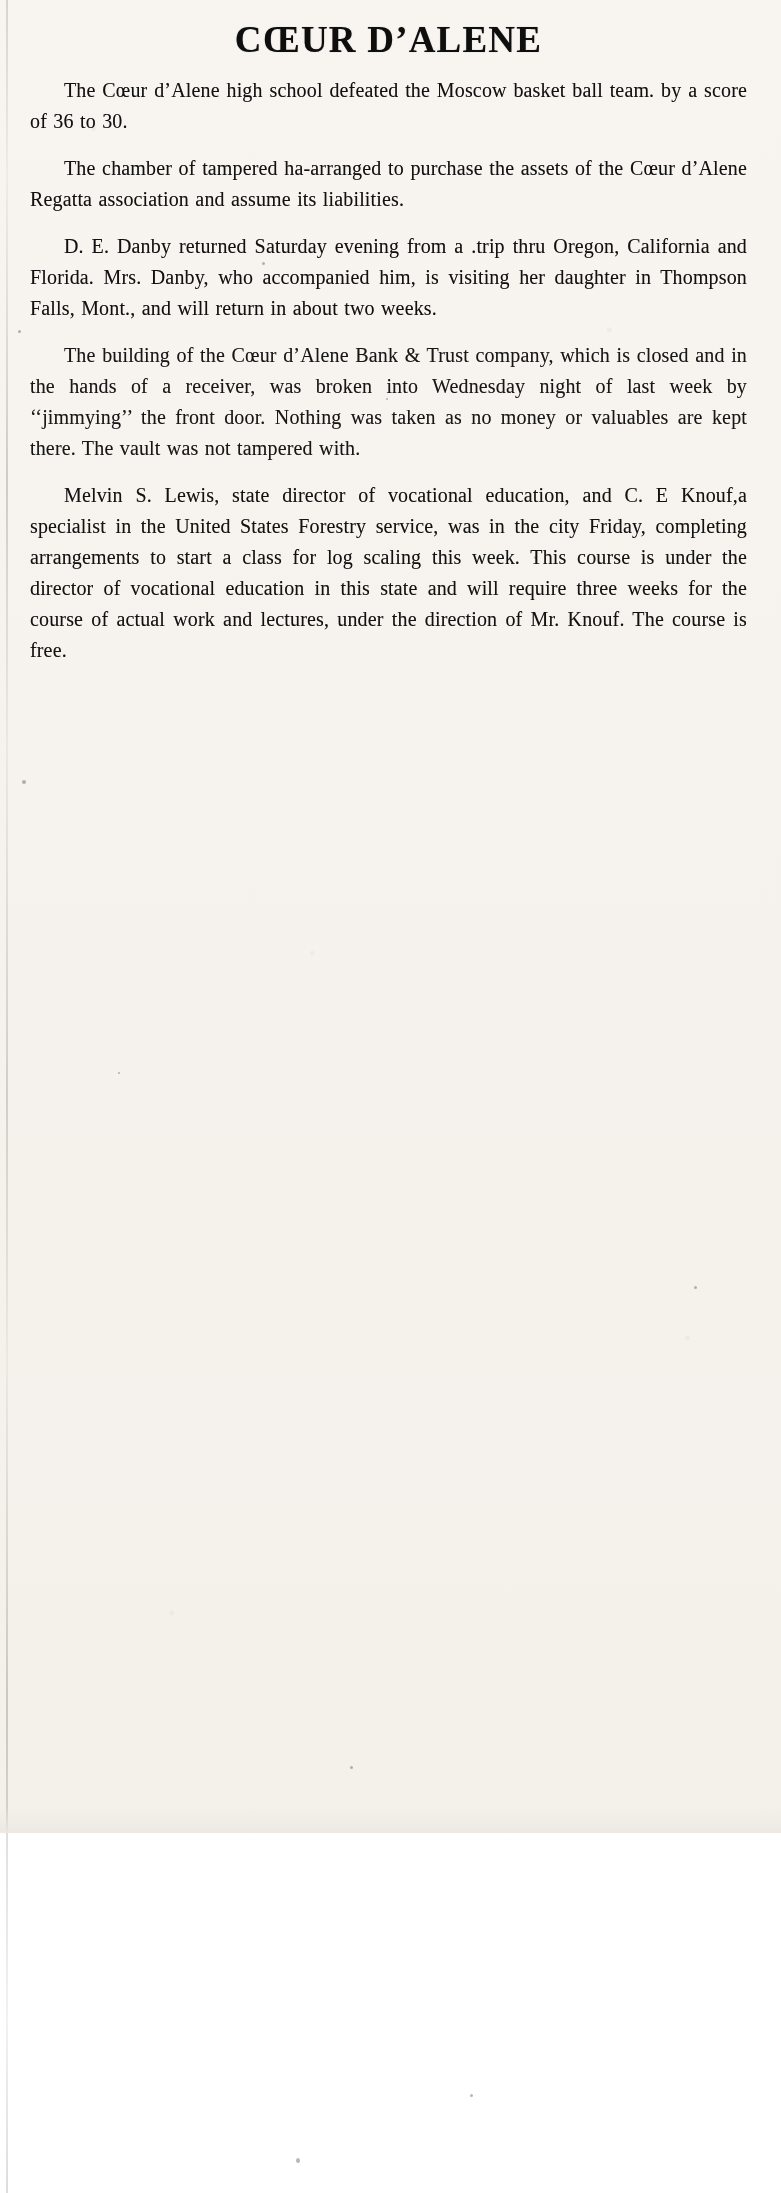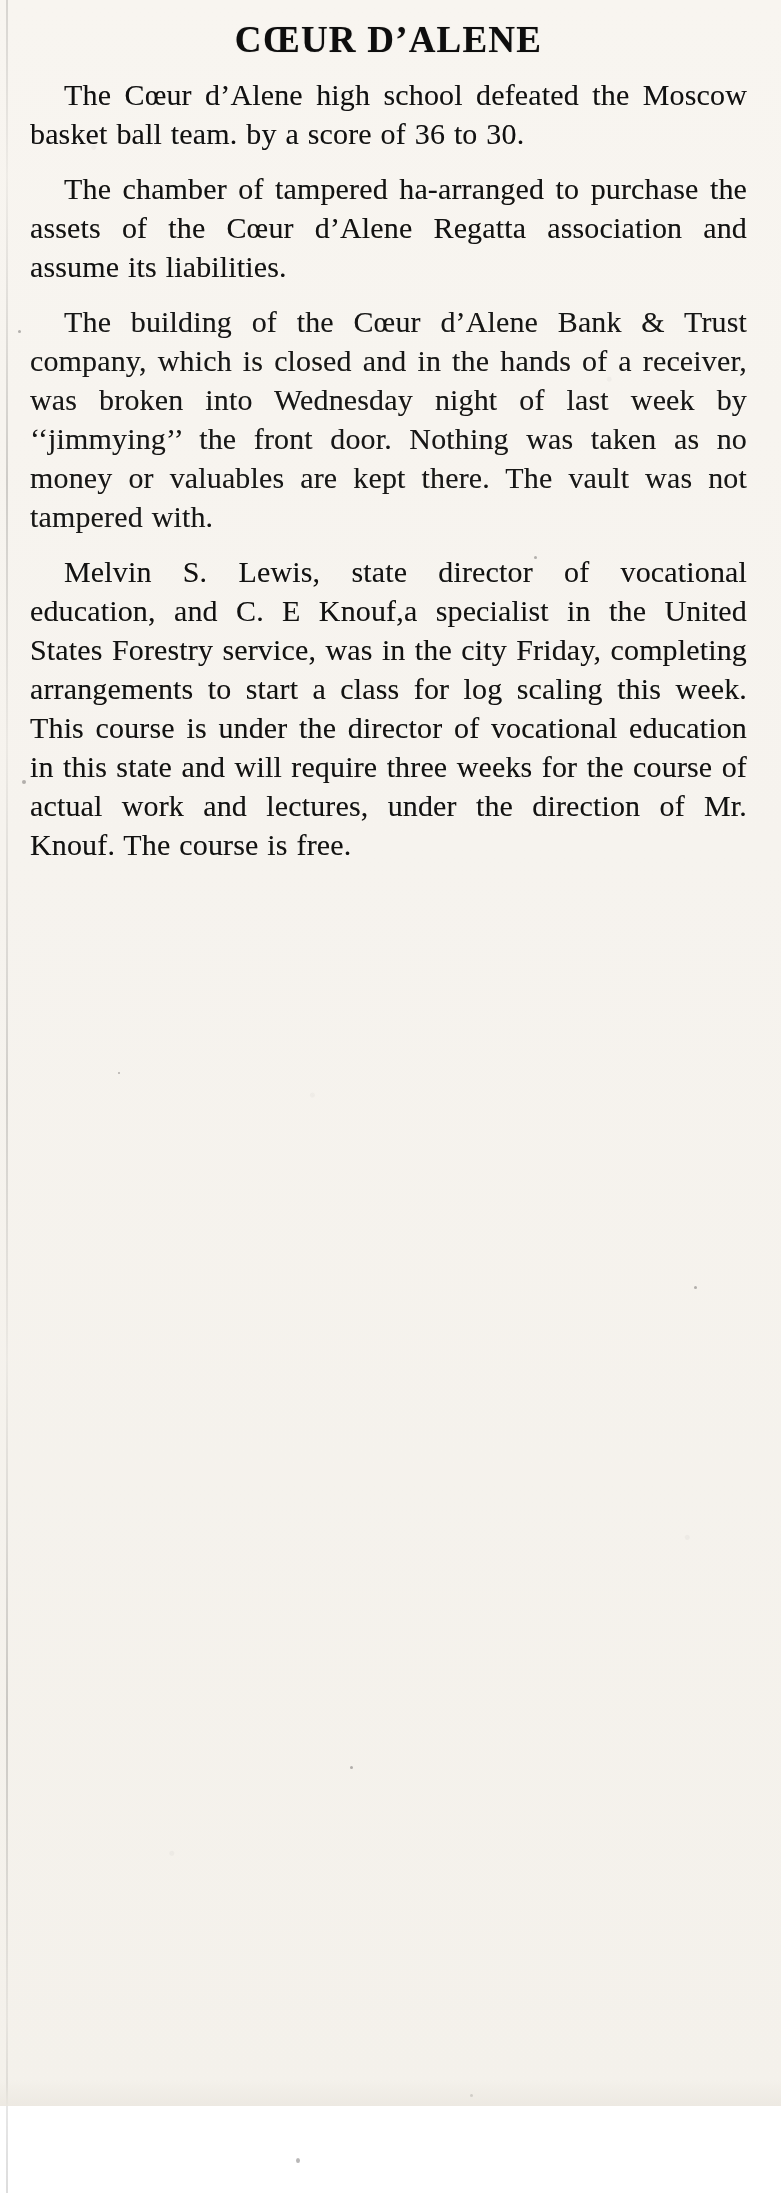--- a/index.html
+++ b/index.html
@@ -10,21 +10,21 @@
   body {
     width: 781px;
     height: 2193px;
     overflow: hidden;
     font-family: "Liberation Serif", serif;
     color: #151515;
   }
   .page {
     position: relative;
     width: 781px;
-    height: 2106px;
+    height: 1833px;
     background: #f7f4ef;
     box-sizing: border-box;
     padding: 12px 34px 10px 30px;
     
     background-image:
       radial-gradient(circle at 12% 7%, rgba(0,0,0,0.035) 0 2px, rgba(0,0,0,0) 3px),
       radial-gradient(circle at 78% 18%, rgba(0,0,0,0.03) 0 2px, rgba(0,0,0,0) 3px),
       radial-gradient(circle at 40% 52%, rgba(0,0,0,0.028) 0 2px, rgba(0,0,0,0) 3px),
       radial-gradient(circle at 88% 73%, rgba(0,0,0,0.03) 0 2px, rgba(0,0,0,0) 3px),
       radial-gradient(circle at 22% 88%, rgba(0,0,0,0.03) 0 2px, rgba(0,0,0,0) 3px),
@@ -58,22 +58,22 @@
     margin: 6px 0 14px 0;
     text-align: center;
     font-family: "Liberation Serif", serif;
     font-weight: bold;
     font-size: 37px;
     letter-spacing: 1.2px;
     color: #0e0e0e;
     text-shadow: 0 0 1px rgba(0,0,0,0.35);
   }
   .article {
-    font-size: 30px;
-    line-height: 39px;
+    font-size: 20px;
+    line-height: 31px;
     text-align: justify;
     text-justify: inter-word;
     color: #141414;
     letter-spacing: 0.15px;
     word-spacing: 1.2px;
     text-shadow: 0 0 0.6px rgba(0,0,0,0.30);
   }
   .article p {
     margin: 0 0 16px 0;
     text-indent: 34px;
@@ -111,18 +111,19 @@
   <div class="speck" style="left:694px; top:1286px; width:3px; height:3px;"></div>
   <div class="speck" style="left:350px; top:1766px; width:3px; height:3px;"></div>
   <div class="speck" style="left:470px; top:2094px; width:3px; height:3px;"></div>
   <div class="speck" style="left:296px; top:2158px; width:4px; height:5px;"></div>
 
   <h1 class="headline">CŒUR D’ALENE</h1>
 
   <div class="article">
     <p class="ink-a">The Cœur d’Alene high school defeated the Moscow basket ball team. by a score of 36 to 30.</p>
     <p class="ink-c">The chamber of tampered ha-arranged to purchase the assets of the Cœur d’Alene Regatta association and assume its liabilities.</p>
+    <p class="ink-a">D. E. Danby returned Saturday evening from a .trip thru Oregon, California and Florida. Mrs. Danby, who accompanied him, is visiting her daughter in Thompson Falls, Mont., and will return in about two weeks.</p>
     <p class="ink-b">The building of the Cœur d’Alene Bank &amp; Trust company, which is closed and in the hands of a receiver, was broken into Wednesday night of last week by ‘‘jimmying’’ the front door. Nothing was taken as no money or valuables are kept there. The vault was not tampered with.</p>
     <p class="ink-c">Melvin S. Lewis, state director of vocational education, and C. E Knouf,a specialist in the United States Forestry service, was in the city Friday, completing arrangements to start a class for log scaling this week. This course is under the director of vocational education in this state and will require three weeks for the course of actual work and lectures, under the direction of Mr. Knouf. The course is free.</p>
   </div>
 
   <div class="bottom-fade"></div>
 </div>
 
 </body></html>

